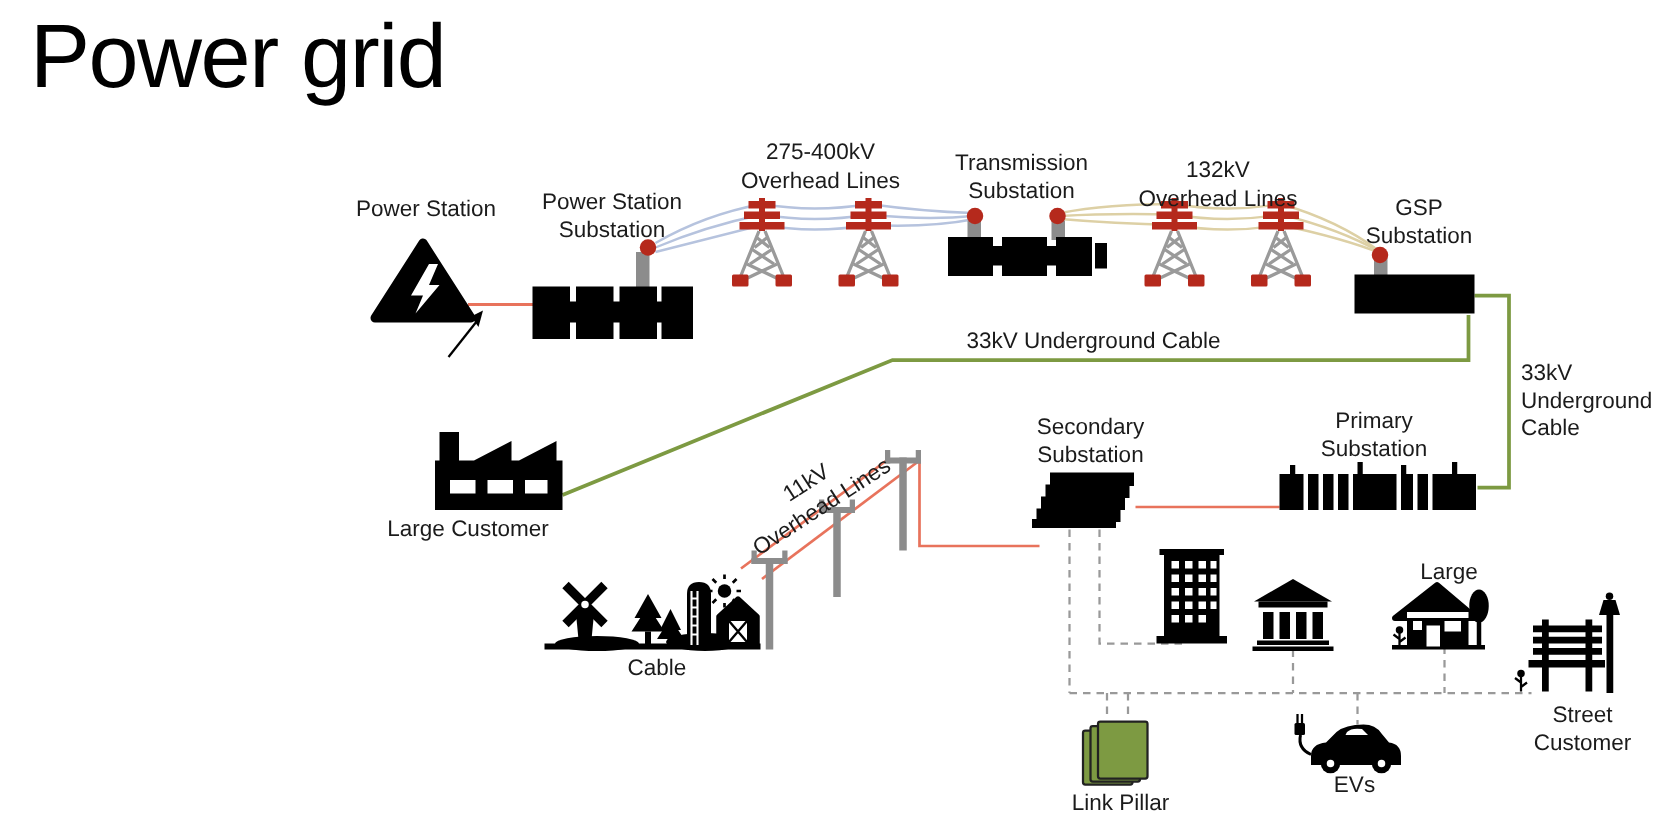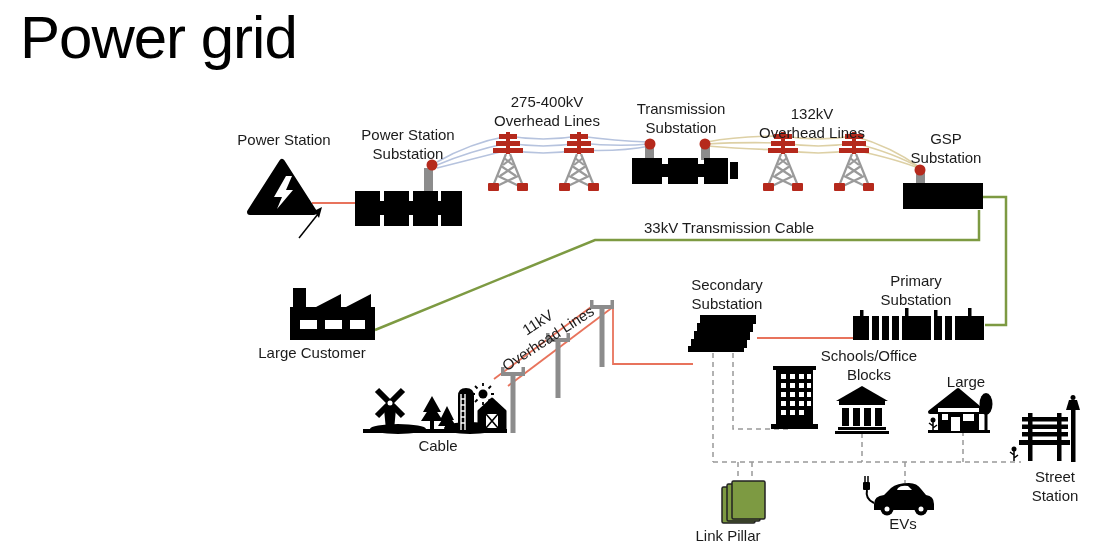--- a/index.html
+++ b/index.html
@@ -310,23 +310,28 @@
   <div>Overhead Lines</div>
 </div>
 
 <div class="lbl" style="left:946px;top:130px">
   <div>GSP</div>
   <div>Substation</div>
 </div>
 
 
 <div class="lbl" style="left:729px;top:219px">
-  <div>33kV Transmission Cable</div>
-</div>
-
+  <div>33kV Underground Cable</div>
+</div>
+
+<div class="lbl left" style="left:1014px;top:240px">
+  <div>33kV</div>
+  <div>Underground</div>
+  <div>Cable</div>
+</div>
 
 <div class="lbl" style="left:312px;top:344px">
   <div>Large Customer</div>
 </div>
 
 <div class="lbl rot" style="left:543px;top:312px">
   <div>11kV</div>
   <div>Overhead Lines</div>
 </div>
 
@@ -337,35 +342,31 @@
 
 <div class="lbl" style="left:916px;top:272px">
   <div>Primary</div>
   <div>Substation</div>
 </div>
 
 <div class="lbl" style="left:438px;top:437px">
   <div>Cable</div>
 </div>
 
-<div class="lbl" style="left:869px;top:347px">
-  <div>Schools/Office</div>
-  <div>Blocks</div>
-</div>
 
 <div class="lbl" style="left:966px;top:373px">
   <div>Large</div>
 </div>
 
 <div class="lbl" style="left:1055px;top:468px">
   <div>Street</div>
-  <div>Station</div>
+  <div>Customer</div>
 </div>
 
 <div class="lbl" style="left:903px;top:515px">
   <div>EVs</div>
 </div>
 
-<div class="lbl" style="left:728px;top:527px">
+<div class="lbl" style="left:747px;top:527px">
   <div>Link Pillar</div>
 </div>
 
 </div>
 
 </body></html>

